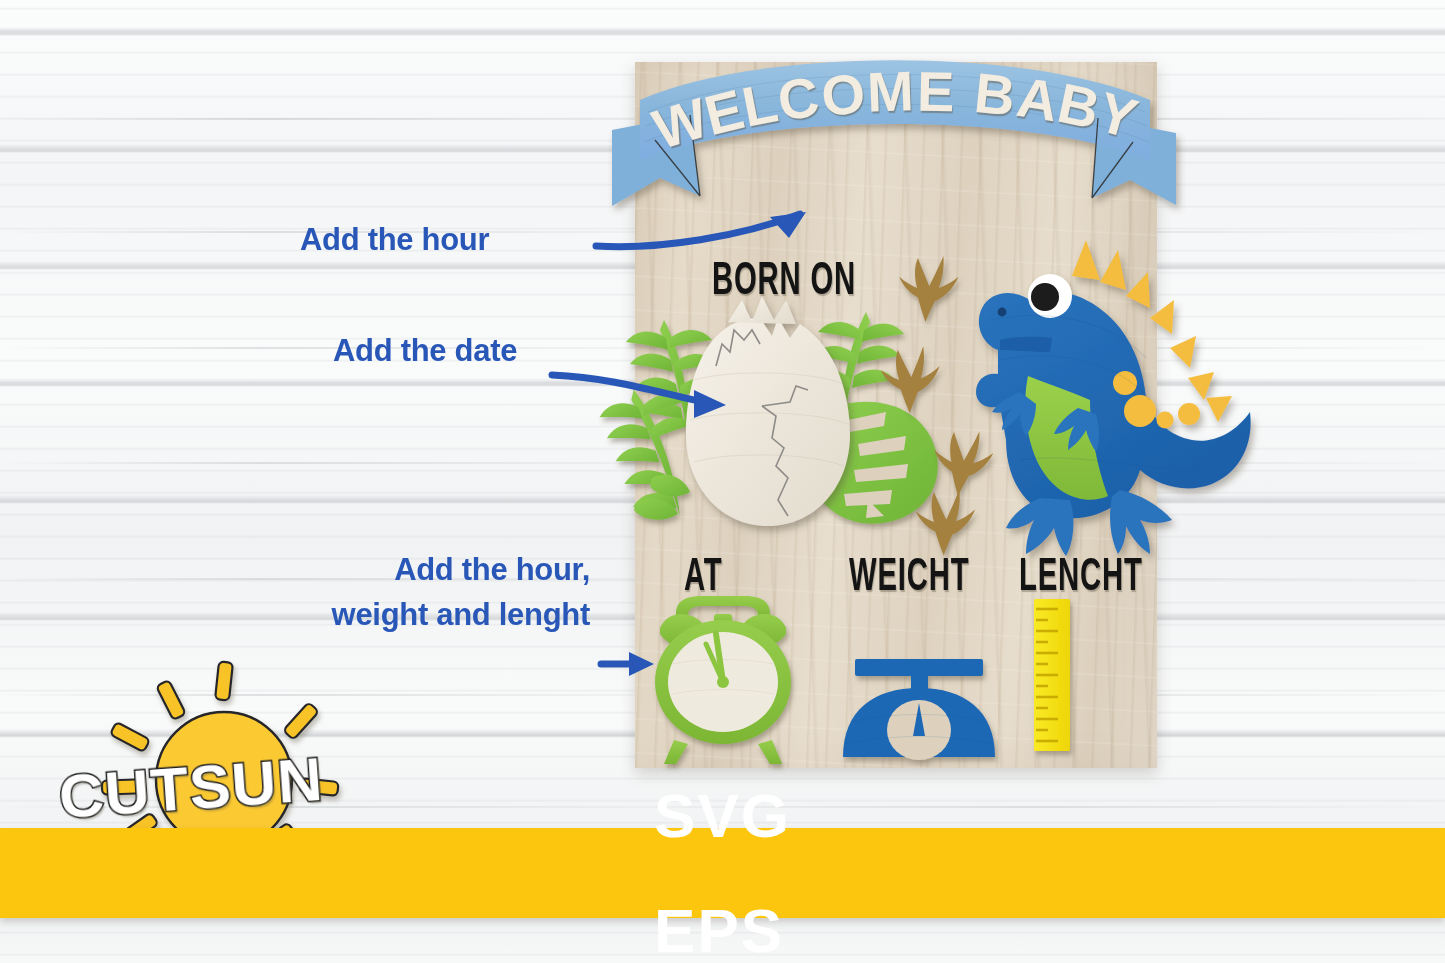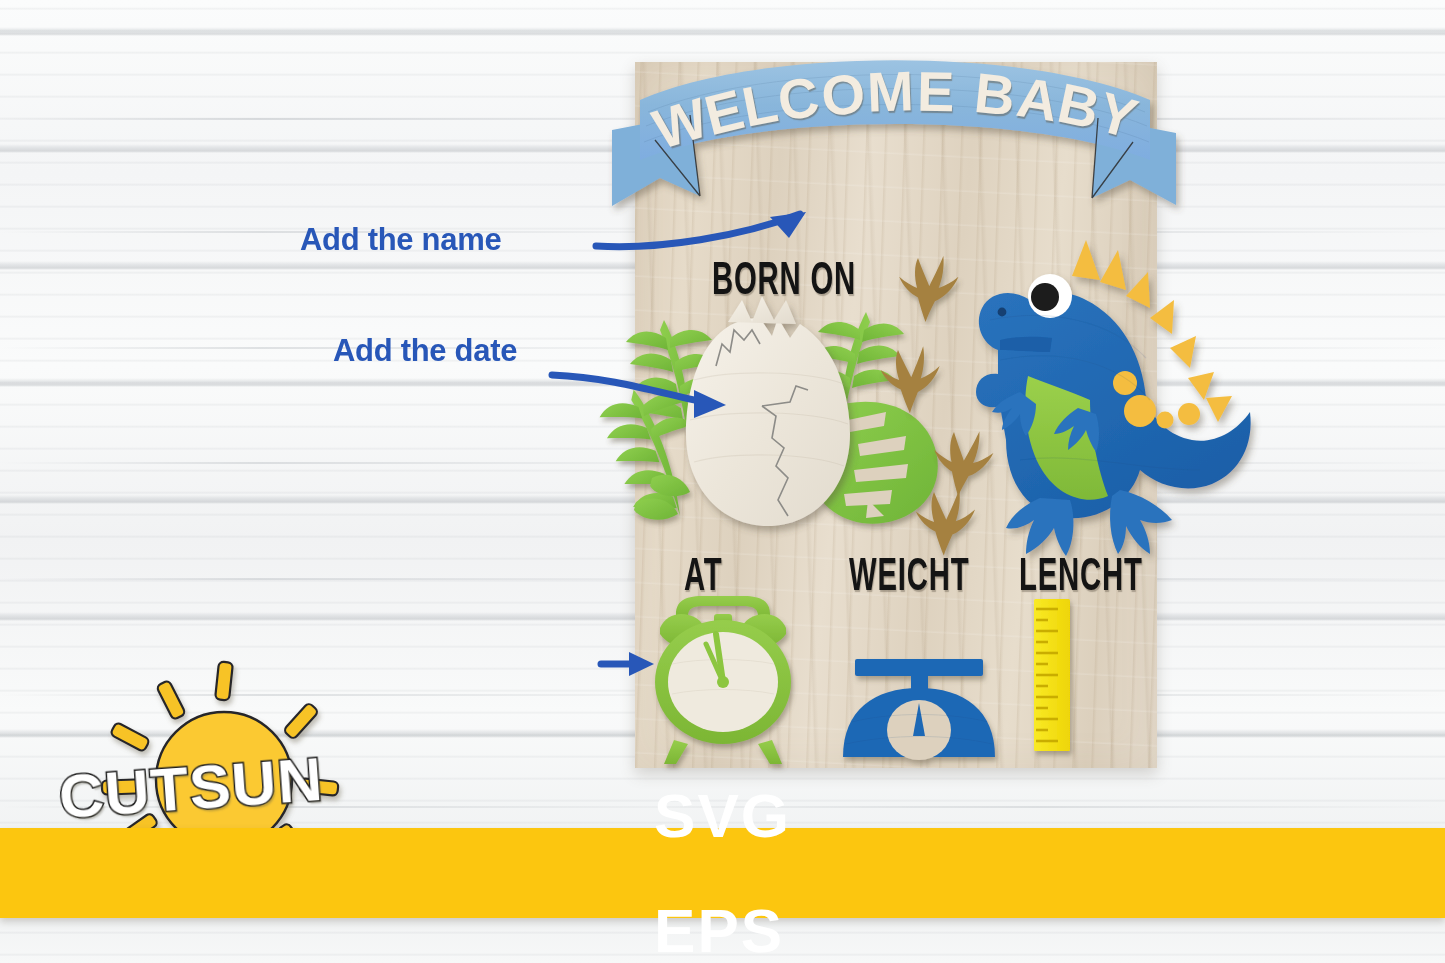--- a/index.html
+++ b/index.html
@@ -419,24 +419,25 @@
   </div>
 
   <div class="board-label" style="left:712px; top:252px; font-size:34px;">BORN ON</div>
 
   <div class="board-label" style="left:684px; top:548px; font-size:34px;">AT</div>
 
   <div class="board-label" style="left:849px; top:548px; font-size:34px;">WEICHT</div>
 
   <div class="board-label" style="left:1019px; top:548px; font-size:34px;">LENCHT</div>
 
-  <div class="hint" style="left:300px; top:222px;">Add the name</div>
+  <div class="hint" style="left:300px; top:222px;">Add the hour</div>
 
   <div class="hint" style="left:333px; top:333px;text-align:center;">Add the date</div>
 
+  <div class="hint multi" style="left:300px; top:548px;">Add the hour, weight and lenght</div>
 
   <div id="logo">
     <svg width="330" height="270" viewBox="0 0 330 270" style="position:absolute;left:0;top:0;">
       <defs>
         <filter id="logosh" x="-30%" y="-30%" width="170%" height="170%">
           <feDropShadow dx="2" dy="4" stdDeviation="2.5" flood-color="#6b6450" flood-opacity="0.40"></feDropShadow>
         </filter>
       </defs>
       <g filter="url(#logosh)">
         <g fill="#f7c325" stroke="#26262a" stroke-width="2.2" stroke-linejoin="round">

